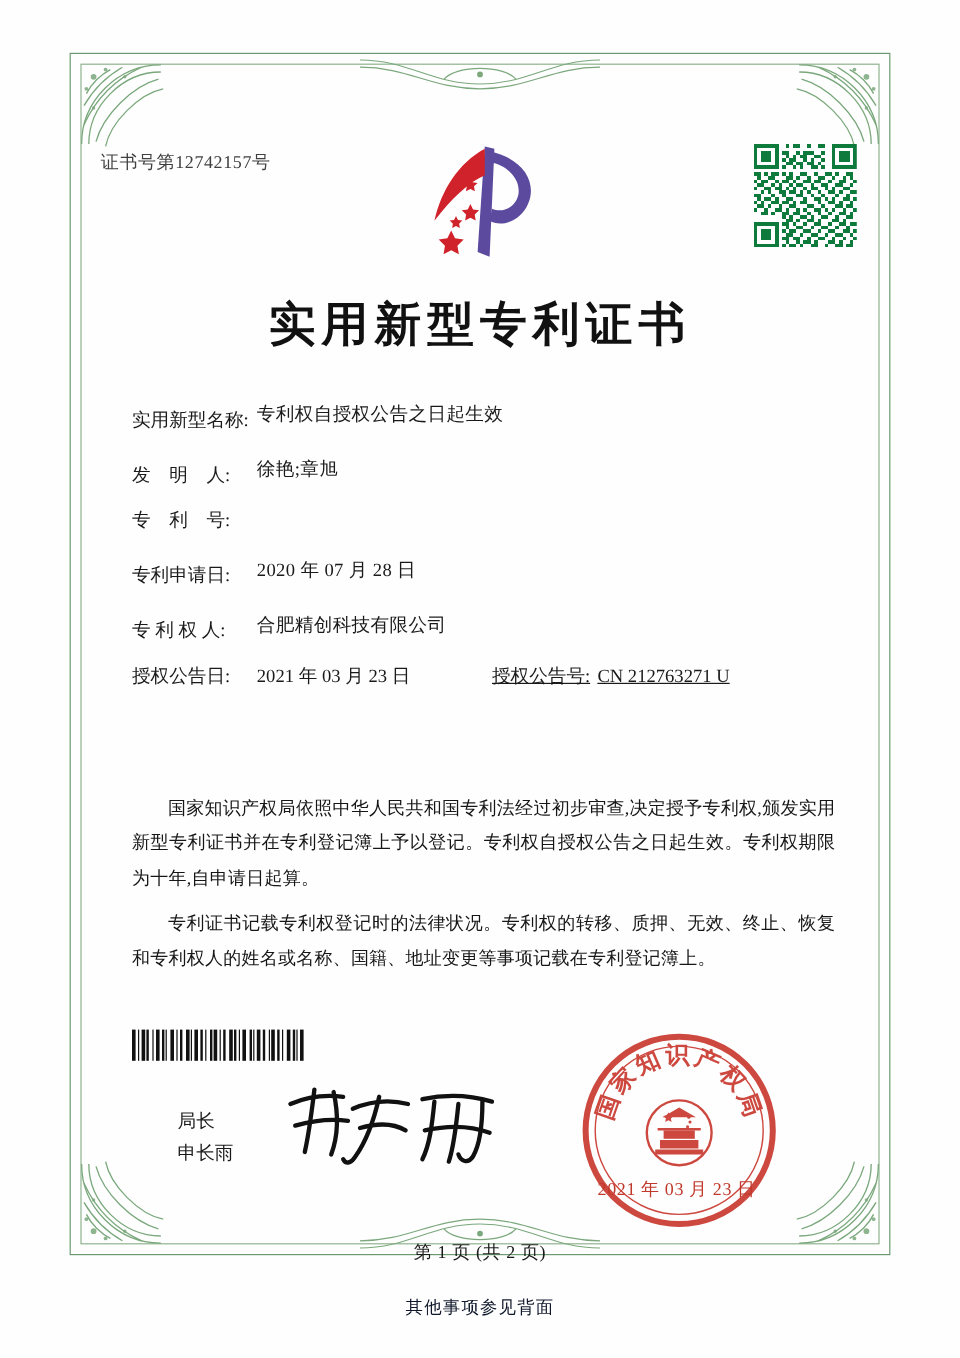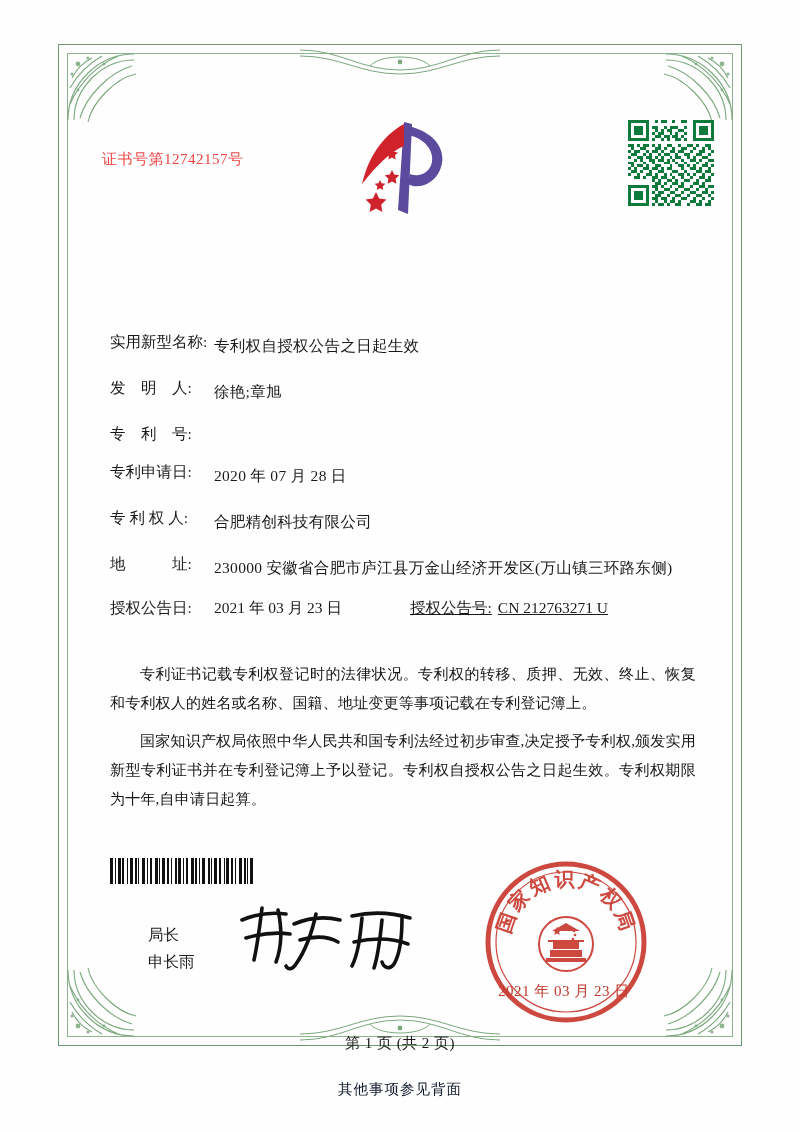--- a/index.html
+++ b/index.html
@@ -54,27 +54,26 @@
   .edge-orn {
     position: absolute;
     pointer-events: none;
   }
   .edge-top   { left: 300px; top: 44px; width: 200px; height: 34px; }
   .edge-bot   { left: 300px; bottom: 86px; width: 200px; height: 34px; transform: scaleY(-1); }
 
   
   .cert-no {
     position: absolute;
-    left: 102px;
+    left: 84px;
     top: 126px;
     font-size: 15px;
     letter-spacing: 0.5px;
-    color: #ef4444;
+    color: #404040;
     white-space: nowrap;
-    margin-top: 24px;
   }
   .logo {
     position: absolute;
     left: 352px;
     top: 118px;
     width: 110px;
     height: 100px;
   }
   .qr {
     position: absolute;
@@ -103,21 +102,21 @@
   .fields {
     position: absolute;
     left: 110px;
     top: 334px;
     width: 590px;
     font-size: 15.5px;
     line-height: 1;
   }
   .field-row {
     display: flex;
-    align-items: flex-start;
+    align-items: flex-end;
     margin-bottom: 22px;
   }
   .field-label {
     width: 104px;
     flex: 0 0 104px;
     white-space: nowrap;
     letter-spacing: 0px;
   }
   .field-value {
     flex: 1;
@@ -565,20 +564,21 @@
           <rect x="10" y="28" width="2" height="1"></rect>
         <rect x="13" y="28" width="1" height="1"></rect>
           <rect x="16" y="28" width="2" height="1"></rect>
         <rect x="20" y="28" width="1" height="1"></rect>
           <rect x="23" y="28" width="2" height="1"></rect>
         <rect x="26" y="28" width="2" height="1"></rect>
       </g>
     </svg>
   </div>
 
+  <div class="doc-title">实用新型专利证书</div>
 
   <div class="fields">
 
     <div class="field-row">
       <div class="field-label">实用新型名称:</div>
       <div class="field-value">专利权自授权公告之日起生效</div>
     </div>
 
     <div class="field-row">
       <div class="field-label">发　明　人:</div>
@@ -592,41 +592,37 @@
     <div class="field-row">
       <div class="field-label">专利申请日:</div>
       <div class="field-value">2020 年 07 月 28 日</div>
     </div>
 
     <div class="field-row">
       <div class="field-label">专 利 权 人:</div>
       <div class="field-value">合肥精创科技有限公司</div>
     </div>
 
-    <div class="field-row tight">
-      <div class="field-label">地　　　址:</div>
-      <div class="field-value">230000 安徽省合肥市庐江县万金山经济开发区(万山镇三环路东侧)</div>
-    </div>
 
     <div class="notice-row">
       <div class="left">
         <div class="field-label">授权公告日:</div>
         <div>2021 年 03 月 23 日</div>
       </div>
       <div class="right">
         <div class="rlabel">授权公告号:</div>
         <div>CN 212763271 U</div>
       </div>
     </div>
 
   </div>
 
   <div class="body-text">
+    <p>国家知识产权局依照中华人民共和国专利法经过初步审查,决定授予专利权,颁发实用新型专利证书并在专利登记簿上予以登记。专利权自授权公告之日起生效。专利权期限为十年,自申请日起算。</p>
     <p>专利证书记载专利权登记时的法律状况。专利权的转移、质押、无效、终止、恢复和专利权人的姓名或名称、国籍、地址变更等事项记载在专利登记簿上。</p>
-    <p>国家知识产权局依照中华人民共和国专利法经过初步审查,决定授予专利权,颁发实用新型专利证书并在专利登记簿上予以登记。专利权自授权公告之日起生效。专利权期限为十年,自申请日起算。</p>
   </div>
 
   <div class="barcode">
     <i style="width:3px"></i>
       <i style="width:2px;background:transparent"></i>
     <i style="width:1px"></i>
       <i style="width:2px;background:transparent"></i>
     <i style="width:3px"></i>
       <i style="width:1px;background:transparent"></i>
     <i style="width:2px"></i>

